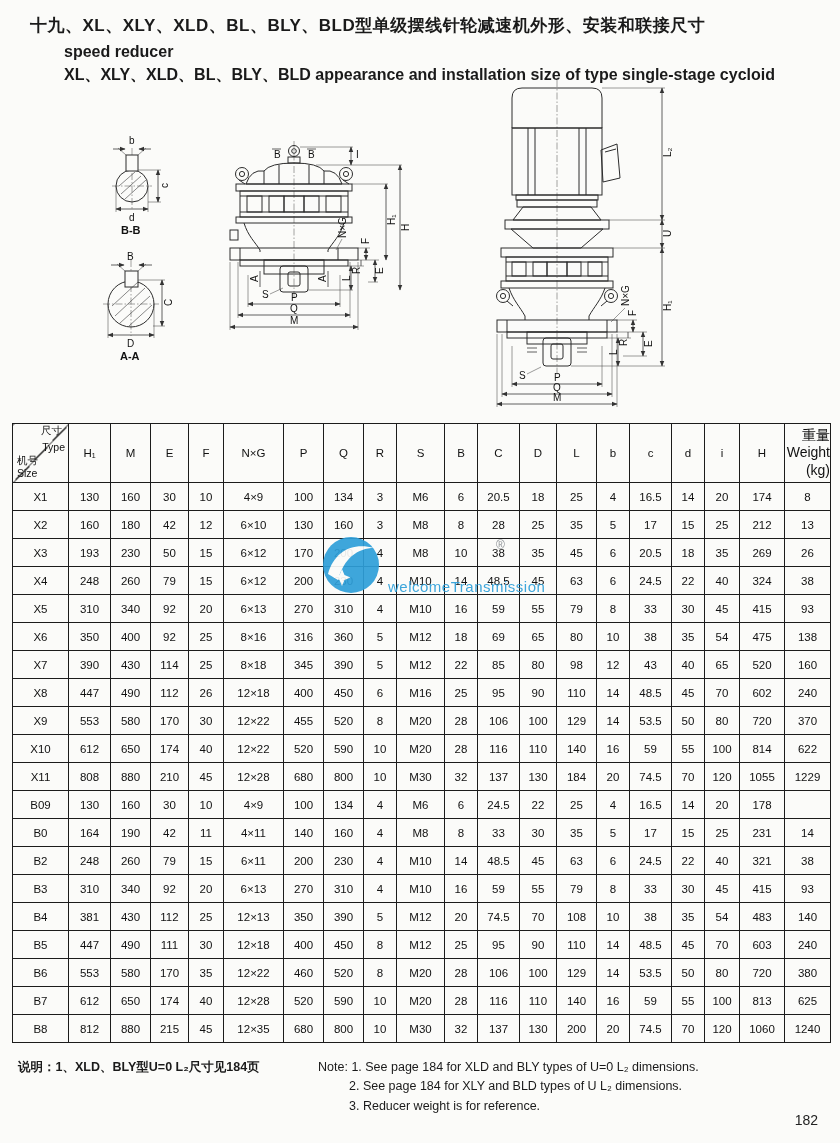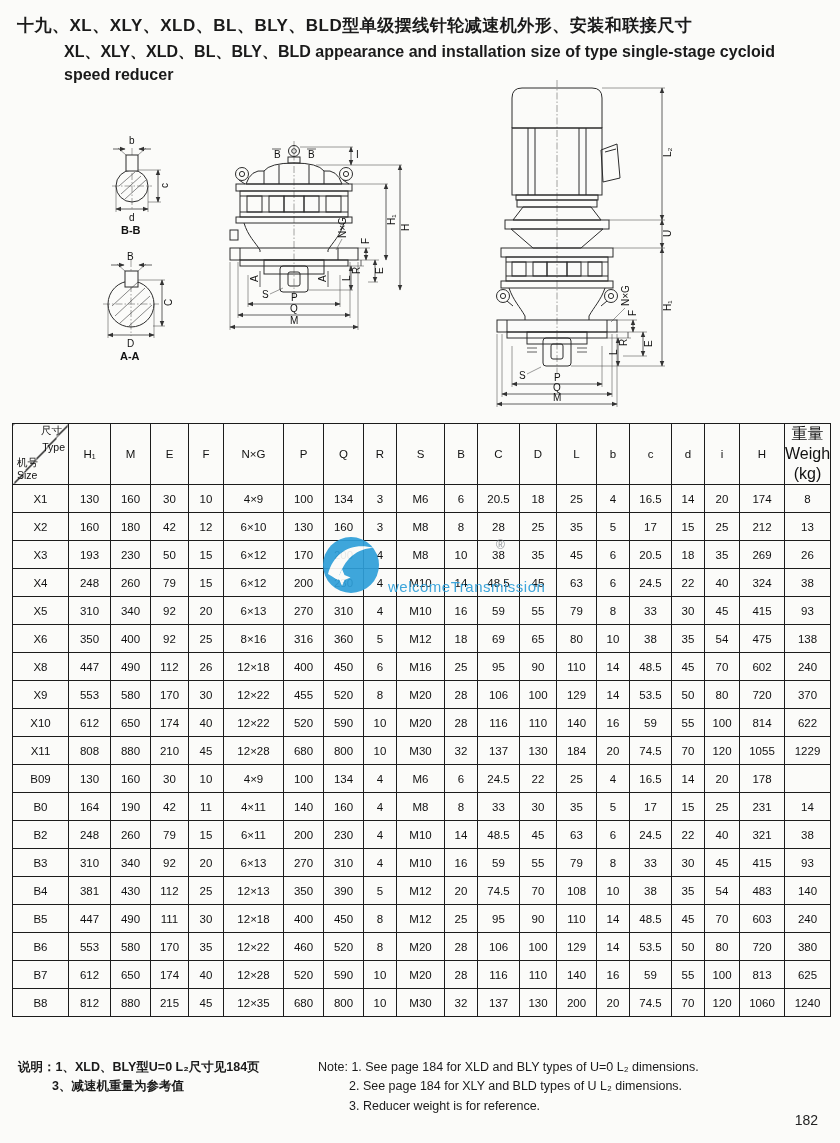--- a/index.html
+++ b/index.html
@@ -2,21 +2,21 @@
 <html><head>
 <meta charset="utf-8">
 <style>
   html,body{margin:0;padding:0;background:#e9e9e7;}
   .page{
     position:relative;width:840px;height:1143px;margin:0 auto;
     background:#fbfbf9;overflow:hidden;
     font-family:"Liberation Sans","DejaVu Sans",sans-serif;color:#1a1a1a;
   }
   
-  .title-zh{position:absolute;left:17px;top:14px;font-size:17px;font-weight:bold;letter-spacing:.5px;white-space:nowrap;}
+  .title-zh{position:absolute;left:30px;top:14px;font-size:17px;font-weight:bold;letter-spacing:.5px;white-space:nowrap;}
   .title-en{position:absolute;left:64px;top:40px;width:760px;font-size:16px;font-weight:bold;line-height:1.45;}
   .title-en span{display:block;}
   
   .drawing{position:absolute;}
   svg text{font-family:"Liberation Sans","DejaVu Sans",sans-serif;}
   .ol{stroke:#2c2c2c;stroke-width:1;fill:none;}          
   .olf{stroke:#2c2c2c;stroke-width:1;fill:#fbfbf9;}
   .dl{stroke:#3a3a3a;stroke-width:.8;fill:none;}          
   .xl{stroke:#4a4a4a;stroke-width:.55;fill:none;}         
   .cl{stroke:#5a5a5a;stroke-width:.55;fill:none;stroke-dasharray:7 2 1.5 2;}
@@ -30,21 +30,21 @@
     font-size:11.5px;padding:0;height:27px;overflow:hidden;white-space:nowrap;color:#111;
   }
   .dim-table thead th{height:58px;font-weight:normal;font-size:11.5px;}
   .corner{position:relative;background:
       linear-gradient(to bottom right,transparent calc(50% - .6px),#1c1c1c calc(50% - .6px),#1c1c1c calc(50% + .6px),transparent calc(50% + .6px));}
   .corner span{position:absolute;font-size:10.5px;line-height:1;}
   .corner .c-zh-top{right:6px;top:1px;}
   .corner .c-en-top{right:3px;top:18px;}
   .corner .c-zh-bot{left:4px;bottom:17px;}
   .corner .c-en-bot{left:4px;bottom:4px;}
-  .wt-h div{font-size:16px;line-height:1.25;}
+  .wt-h div{font-size:14px;line-height:1.25;text-align:right;}
   
   .watermark{position:absolute;left:322px;top:534px;width:200px;height:64px;opacity:.92;pointer-events:none;}
   .wm-logo{position:absolute;left:0;top:2px;}
   .wm-zh{position:absolute;left:62px;top:8px;font-size:36px;font-weight:bold;color:rgba(110,116,122,.8);letter-spacing:2px;white-space:nowrap;}
   .wm-reg{position:absolute;left:174px;top:4px;font-size:12px;color:rgba(110,116,122,.85);}
   .wm-en{position:absolute;left:66px;top:44px;font-size:15px;color:#2e9fd9;letter-spacing:.5px;white-space:nowrap;}
   
   .notes-zh{position:absolute;left:18px;top:1058px;font-size:12.5px;font-weight:bold;line-height:1.55;}
   .notes-zh .n-line{white-space:nowrap;}
   .notes-zh .n-indent{margin-left:34px;}
@@ -53,22 +53,22 @@
   .notes-en .n-indent{margin-left:31px;}
   .page-number{position:absolute;right:22px;top:1112px;font-size:14px;color:#222;}
 </style>
 </head>
 <body>
 
 <div class="page">
 
   <div class="title-zh">十九、XL、XLY、XLD、BL、BLY、BLD型单级摆线针轮减速机外形、安装和联接尺寸</div>
   <div class="title-en">
+    <span>speed reducer</span>
     <span>XL、XLY、XLD、BL、BLY、BLD appearance and installation size of type single-stage cycloid</span>
-    <span>speed reducer</span>
   </div>
 
   <svg class="drawing" style="left:55px;top:128px;" width="170" height="245" viewBox="0 0 170 245">
     <defs>
       <marker id="ah1" viewBox="0 0 10 10" refX="9" refY="5" markerWidth="7" markerHeight="7" orient="auto-start-reverse">
         <path d="M0,1 L10,5 L0,9 z" fill="#333"></path>
       </marker>
     </defs>
 
     <g>
@@ -500,20 +500,42 @@
           <td>65</td>
           <td>80</td>
           <td>10</td>
           <td>38</td>
           <td>35</td>
           <td>54</td>
           <td>475</td>
           <td>138</td>
         </tr>
         <tr>
+          <td>X7</td>
+          <td>390</td>
+          <td>430</td>
+          <td>114</td>
+          <td>25</td>
+          <td>8×18</td>
+          <td>345</td>
+          <td>390</td>
+          <td>5</td>
+          <td>M12</td>
+          <td>22</td>
+          <td>85</td>
+          <td>80</td>
+          <td>98</td>
+          <td>12</td>
+          <td>43</td>
+          <td>40</td>
+          <td>65</td>
+          <td>520</td>
+          <td>160</td>
+        </tr>
+        <tr>
           <td>X8</td>
           <td>447</td>
           <td>490</td>
           <td>112</td>
           <td>26</td>
           <td>12×18</td>
           <td>400</td>
           <td>450</td>
           <td>6</td>
           <td>M16</td>
@@ -800,21 +822,20 @@
       <circle cx="29" cy="29" r="28" fill="#2e9fd9"></circle>
       <path d="M6,38 C12,16 30,6 52,12 C36,12 22,22 16,44 Z" fill="#fbfbf9"></path>
       <path d="M20,33 l2.5,6 6,2.5 -6,2.5 -2.5,6 -2.5,-6 -6,-2.5 6,-2.5 z" fill="#fbfbf9"></path>
     </svg>
     <span class="wm-reg">®</span>
     <span class="wm-en">welcomeTransmission</span>
   </div>
 
   <div class="notes-zh">
     <div class="n-line"><span>说明：</span><span>1、XLD、BLY型U=0 L₂尺寸见184页</span></div>
-    <div class="n-line n-indent">3、减速机重量为参考值</div>
   </div>
   <div class="notes-en">
     <div class="n-line"><span>Note:</span> <span>1. See page 184 for XLD and BLY types of U=0 L₂ dimensions.</span></div>
     <div class="n-line n-indent">2. See page 184 for XLY and BLD types of U L₂ dimensions.</div>
     <div class="n-line n-indent">3. Reducer weight is for reference.</div>
   </div>
 
   <div class="page-number">182</div>
 </div>
 

